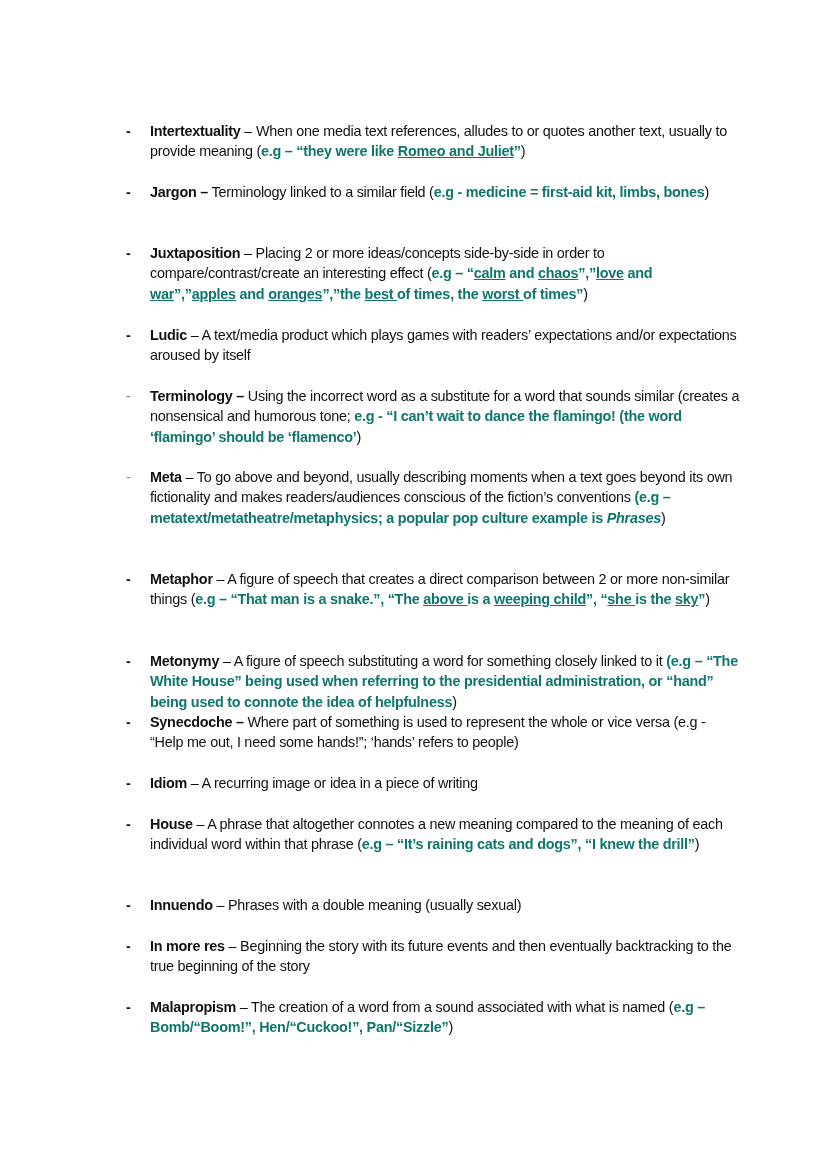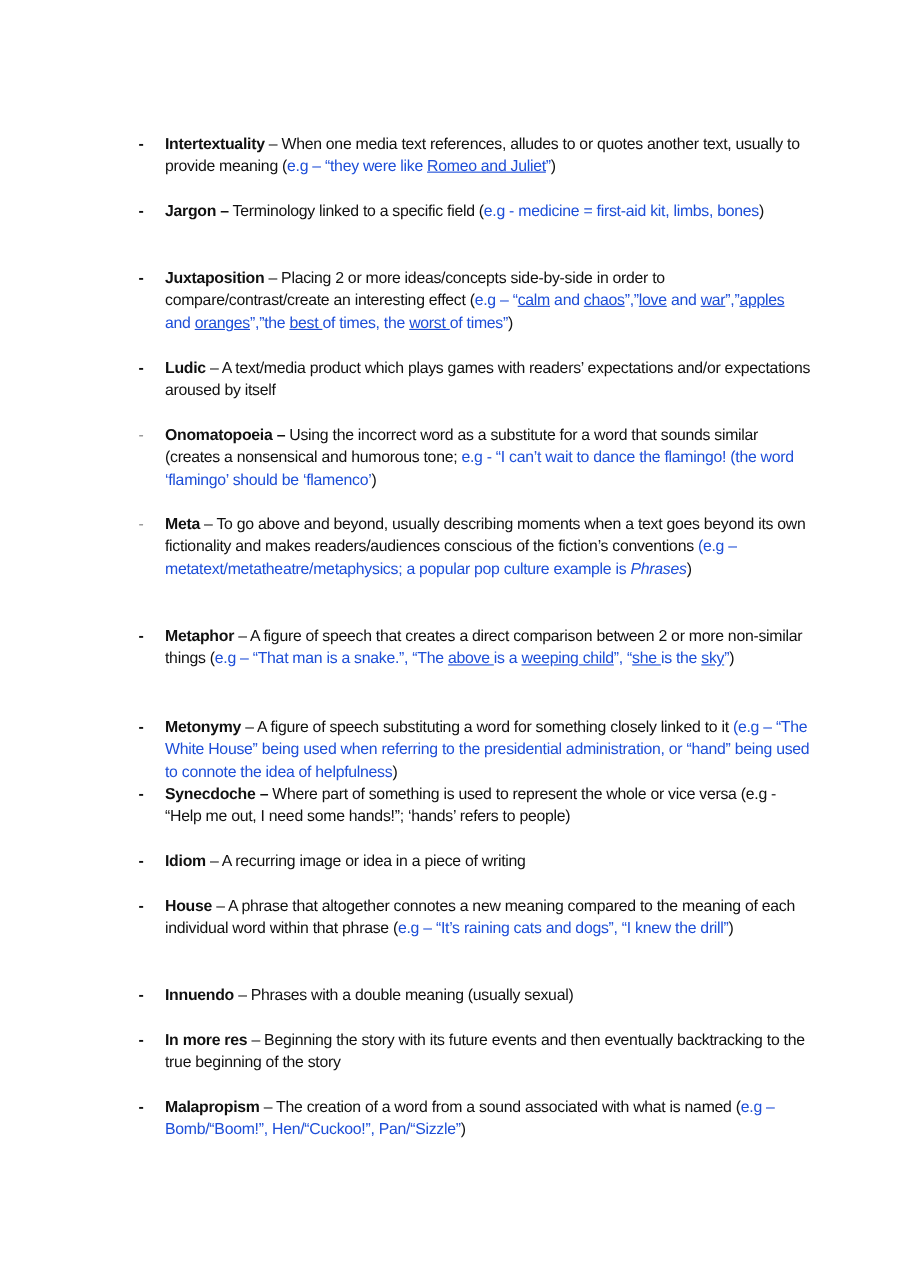--- a/index.html
+++ b/index.html
@@ -20,52 +20,52 @@
     }
     .dash {
       position: absolute;
       left: -24px;
       top: 0;
       font-weight: bold;
       color: #111;
     }
     .dash.light { color: #888; font-weight: normal; }
     .term { font-weight: bold; }
-    .ex { color: #1d4ed8; }
+    .ex { color: #0f766e; font-weight: bold; }
     .ex u { text-decoration: underline; }
     .ex i { font-style: italic; }
   </style>
 </head>
 <body>
 
 <div class="page">
 
   <div class="entry" style="top:121px;">
     <span class="dash">-</span>
     <span class="term">Intertextuality</span><span> – </span><span>When one media text references, alludes to or quotes another text, usually to provide meaning (</span><span class="ex"><span>e.g – “they were like </span><u>Romeo and Juliet</u><span>”</span></span><span>)</span>
   </div>
 
   <div class="entry" style="top:182px;">
     <span class="dash">-</span>
-    <span class="term">Jargon –</span><span> Terminology linked to a specific field (</span><span class="ex">e.g - medicine = first-aid kit, limbs, bones</span><span>)</span>
+    <span class="term">Jargon –</span><span> Terminology linked to a similar field (</span><span class="ex">e.g - medicine = first-aid kit, limbs, bones</span><span>)</span>
   </div>
 
   <div class="entry" style="top:243px;">
     <span class="dash">-</span>
     <span class="term">Juxtaposition</span><span> – </span><span>Placing 2 or more ideas/concepts side-by-side in order to compare/contrast/create an interesting effect (</span><span class="ex"><span>e.g – “</span><u>calm</u><span> and </span><u>chaos</u><span>”,”</span><u>love</u><span> and </span><u>war</u><span>”,”</span><u>apples</u><span> and </span><u>oranges</u><span>”,”the </span><u>best </u><span>of times, the </span><u>worst </u><span>of times”</span></span><span>)</span>
   </div>
 
   <div class="entry" style="top:325px;">
     <span class="dash">-</span>
     <span class="term">Ludic</span><span> – </span><span>A text/media product which plays games with readers’ expectations and/or expectations aroused by itself</span>
   </div>
 
   <div class="entry" style="top:386px;">
     <span class="dash light">-</span>
-    <span class="term">Onomatopoeia –</span><span> Using the incorrect word as a substitute for a word that sounds similar (creates a nonsensical and humorous tone; </span><span class="ex">e.g - “I can’t wait to dance the flamingo! (the word ‘flamingo’ should be ‘flamenco’</span><span>)</span>
+    <span class="term">Terminology –</span><span> Using the incorrect word as a substitute for a word that sounds similar (creates a nonsensical and humorous tone; </span><span class="ex">e.g - “I can’t wait to dance the flamingo! (the word ‘flamingo’ should be ‘flamenco’</span><span>)</span>
   </div>
 
   <div class="entry" style="top:467px;">
     <span class="dash light">-</span>
     <span class="term">Meta</span><span> – </span><span>To go above and beyond, usually describing moments when a text goes beyond its own fictionality and makes readers/audiences conscious of the fiction’s conventions </span><span class="ex"><span>(e.g – metatext/metatheatre/metaphysics; a popular pop culture example is </span><i>Phrases</i></span><span>)</span>
   </div>
 
   <div class="entry" style="top:569px;">
     <span class="dash">-</span>
     <span class="term">Metaphor</span><span> – </span><span>A figure of speech that creates a direct comparison between 2 or more non-similar things (</span><span class="ex"><span>e.g – “That man is a snake.”, “The </span><u>above </u><span>is a </span><u>weeping child</u><span>”, “</span><u>she </u><span>is the </span><u>sky</u><span>”</span></span><span>)</span>

